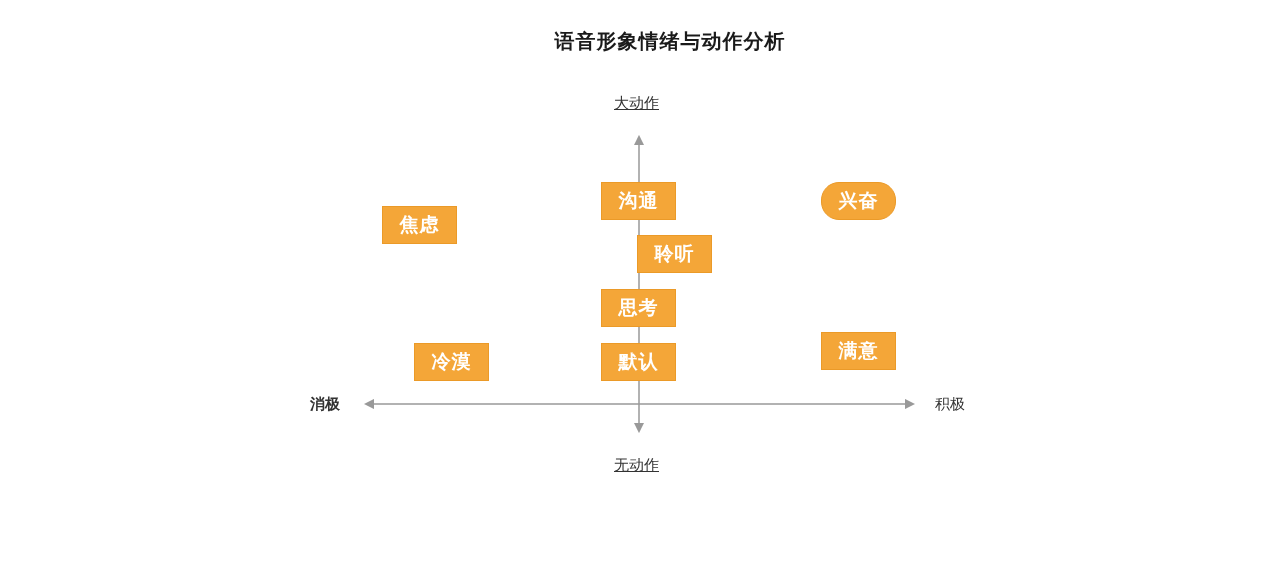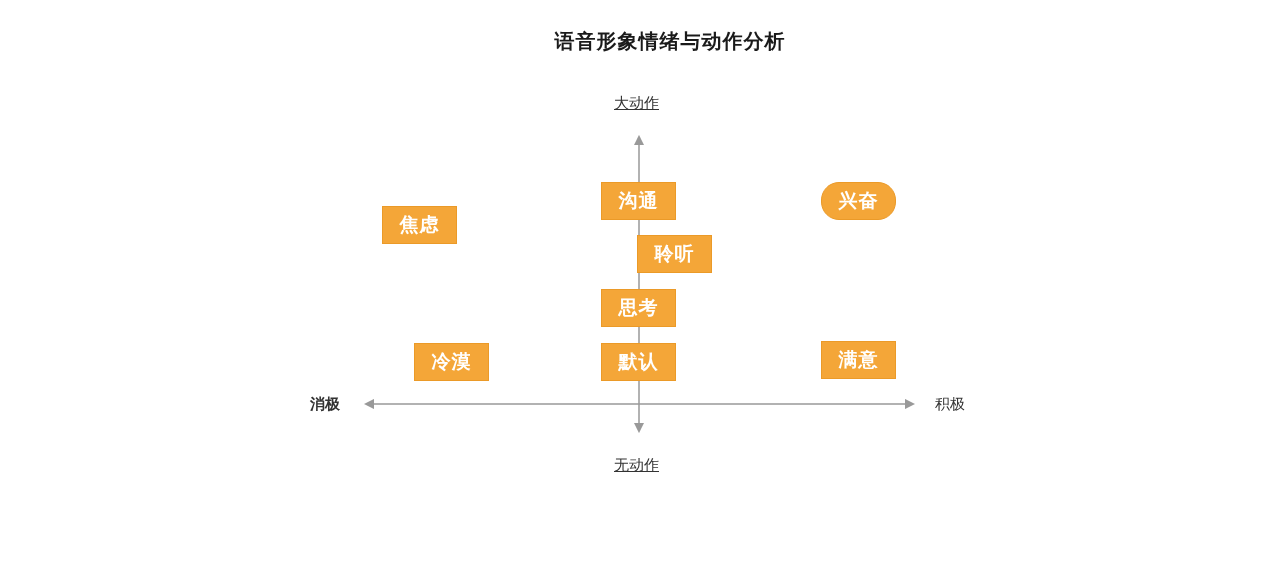--- a/index.html
+++ b/index.html
@@ -74,13 +74,13 @@
 <div class="axis-label" style="left:310px; top:395px;font-weight:bold;">消极</div>
 <div class="axis-label" style="left:935px; top:395px;text-align:center;">积极</div>
 
 <div class="box" style="left:382px; top:182px;margin-top:24px;">焦虑</div>
 <div class="box" style="left:601px; top:182px;">沟通</div>
 <div class="box" style="left:821px; top:182px;border-radius:18px;">兴奋</div>
 <div class="box" style="left:601px; top:235px;margin-left:36px;">聆听</div>
 <div class="box" style="left:601px; top:289px;">思考</div>
 <div class="box" style="left:382px; top:343px;margin-left:32px;">冷漠</div>
 <div class="box" style="left:601px; top:343px;font-family:Liberation Mono, monospace;">默认</div>
-<div class="box" style="left:821px; top:341px;">满意</div>
+<div class="box" style="left:821px; top:332px;">满意</div>
 
 </body></html>

